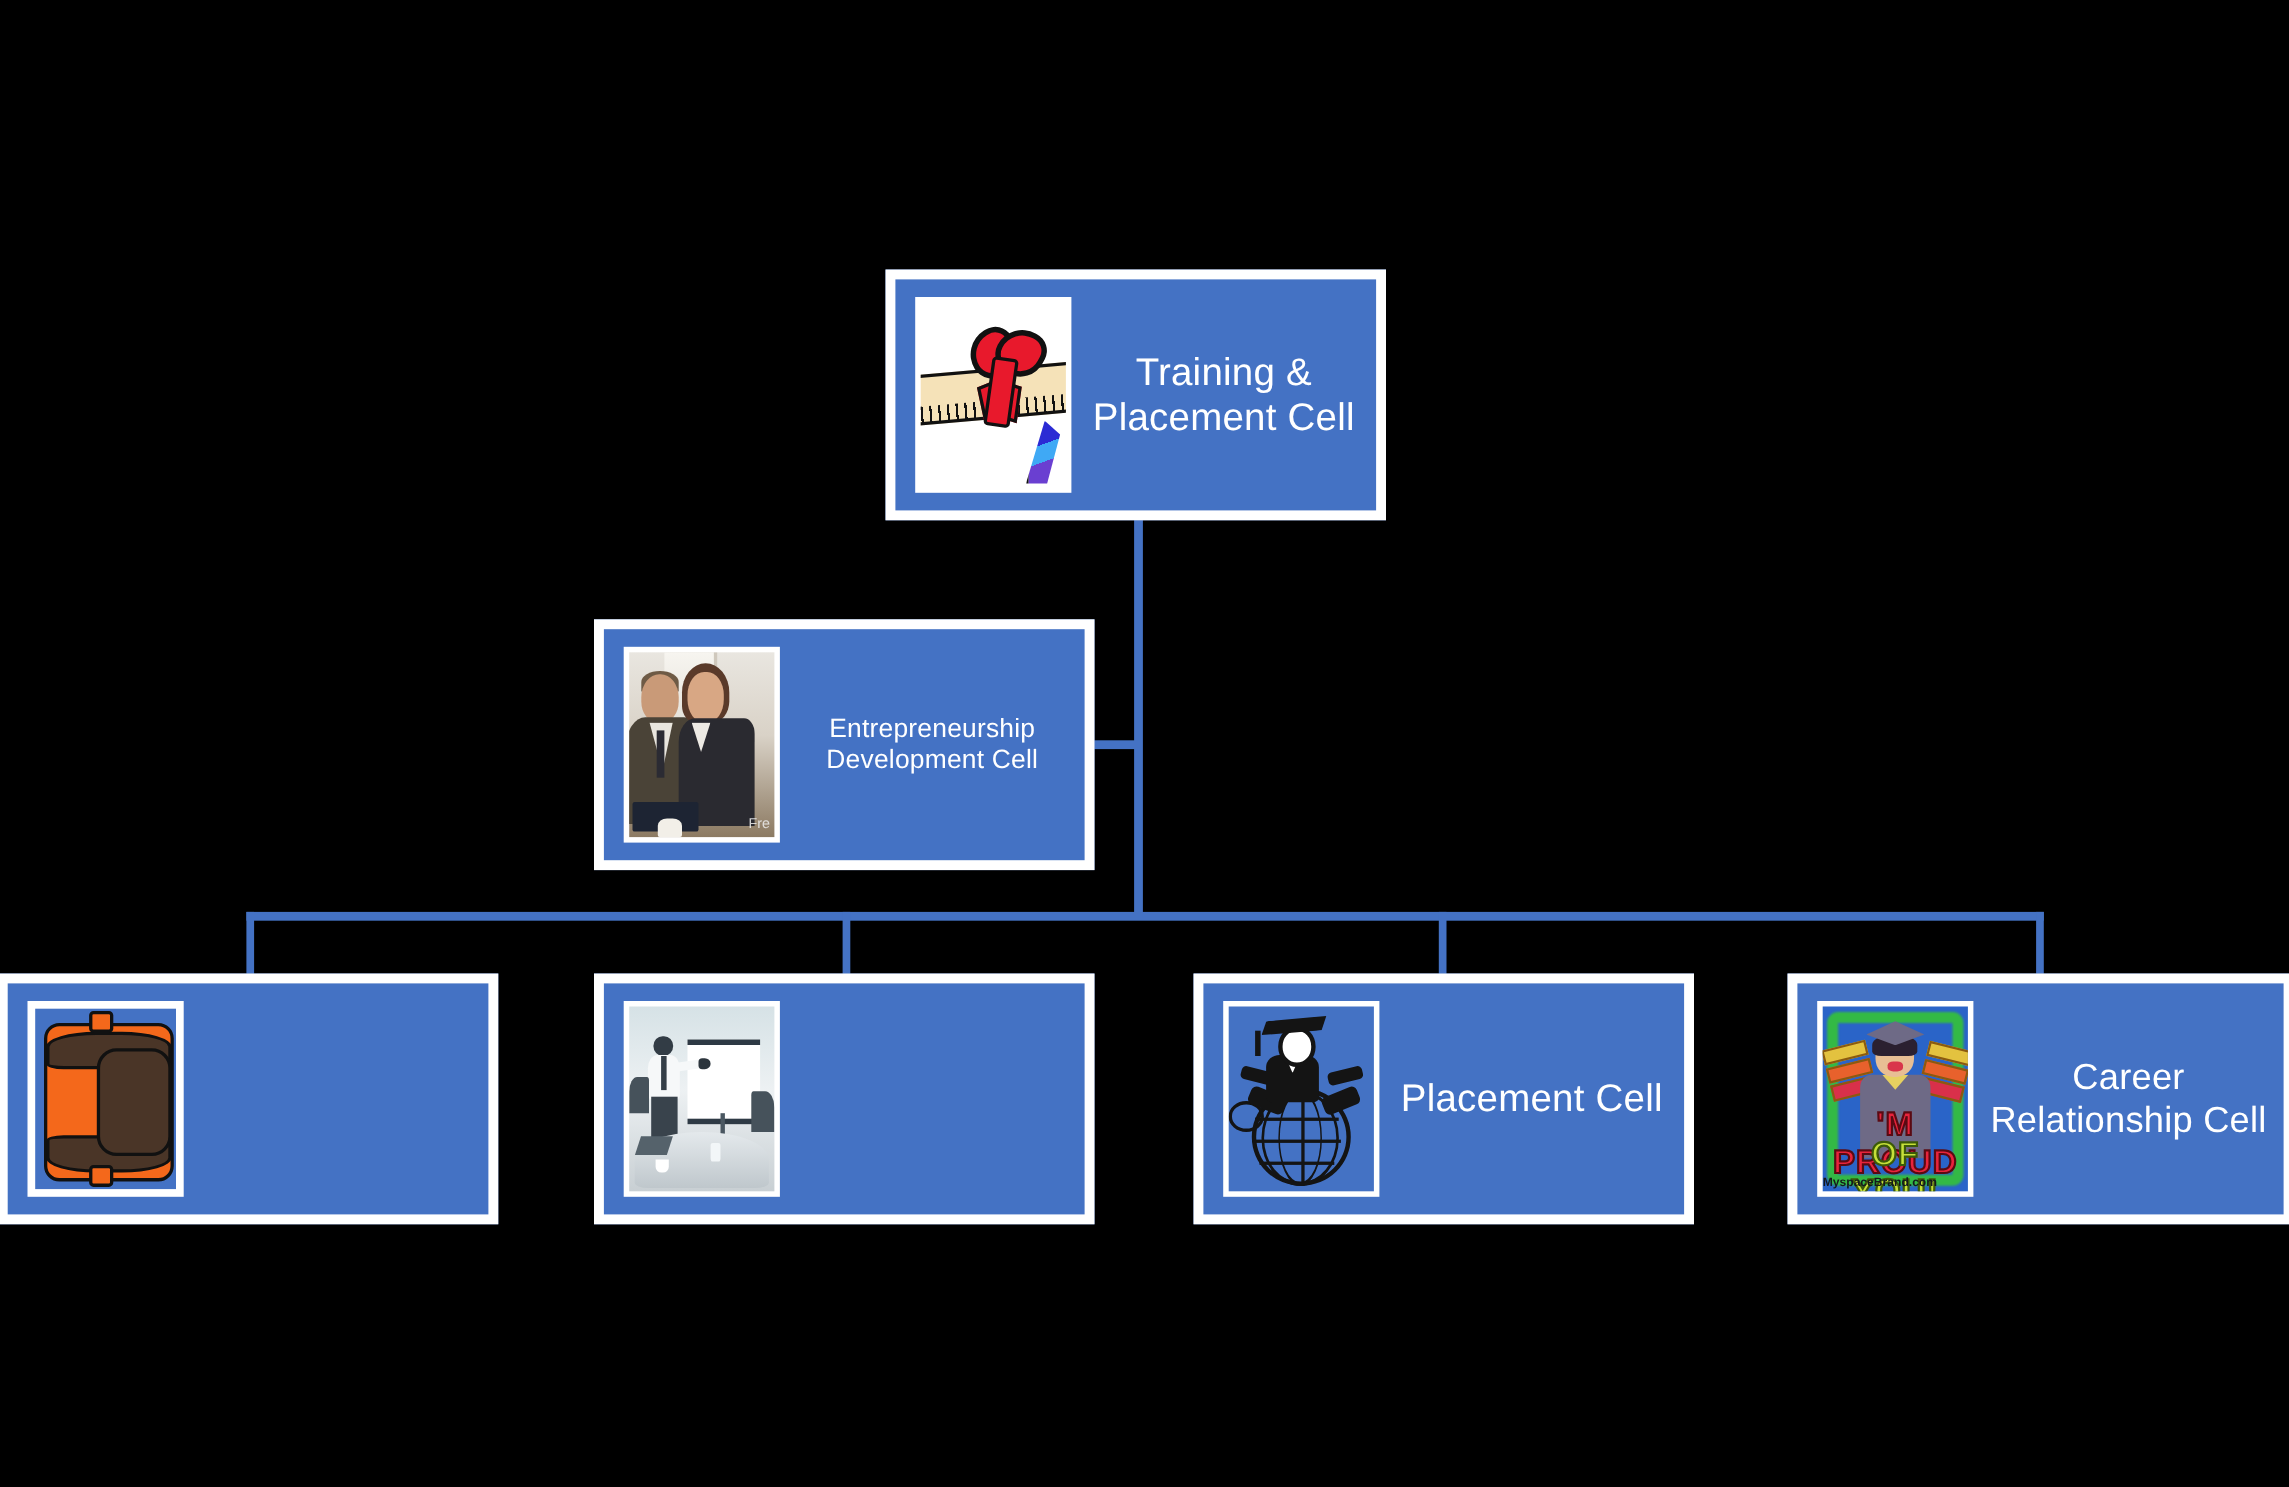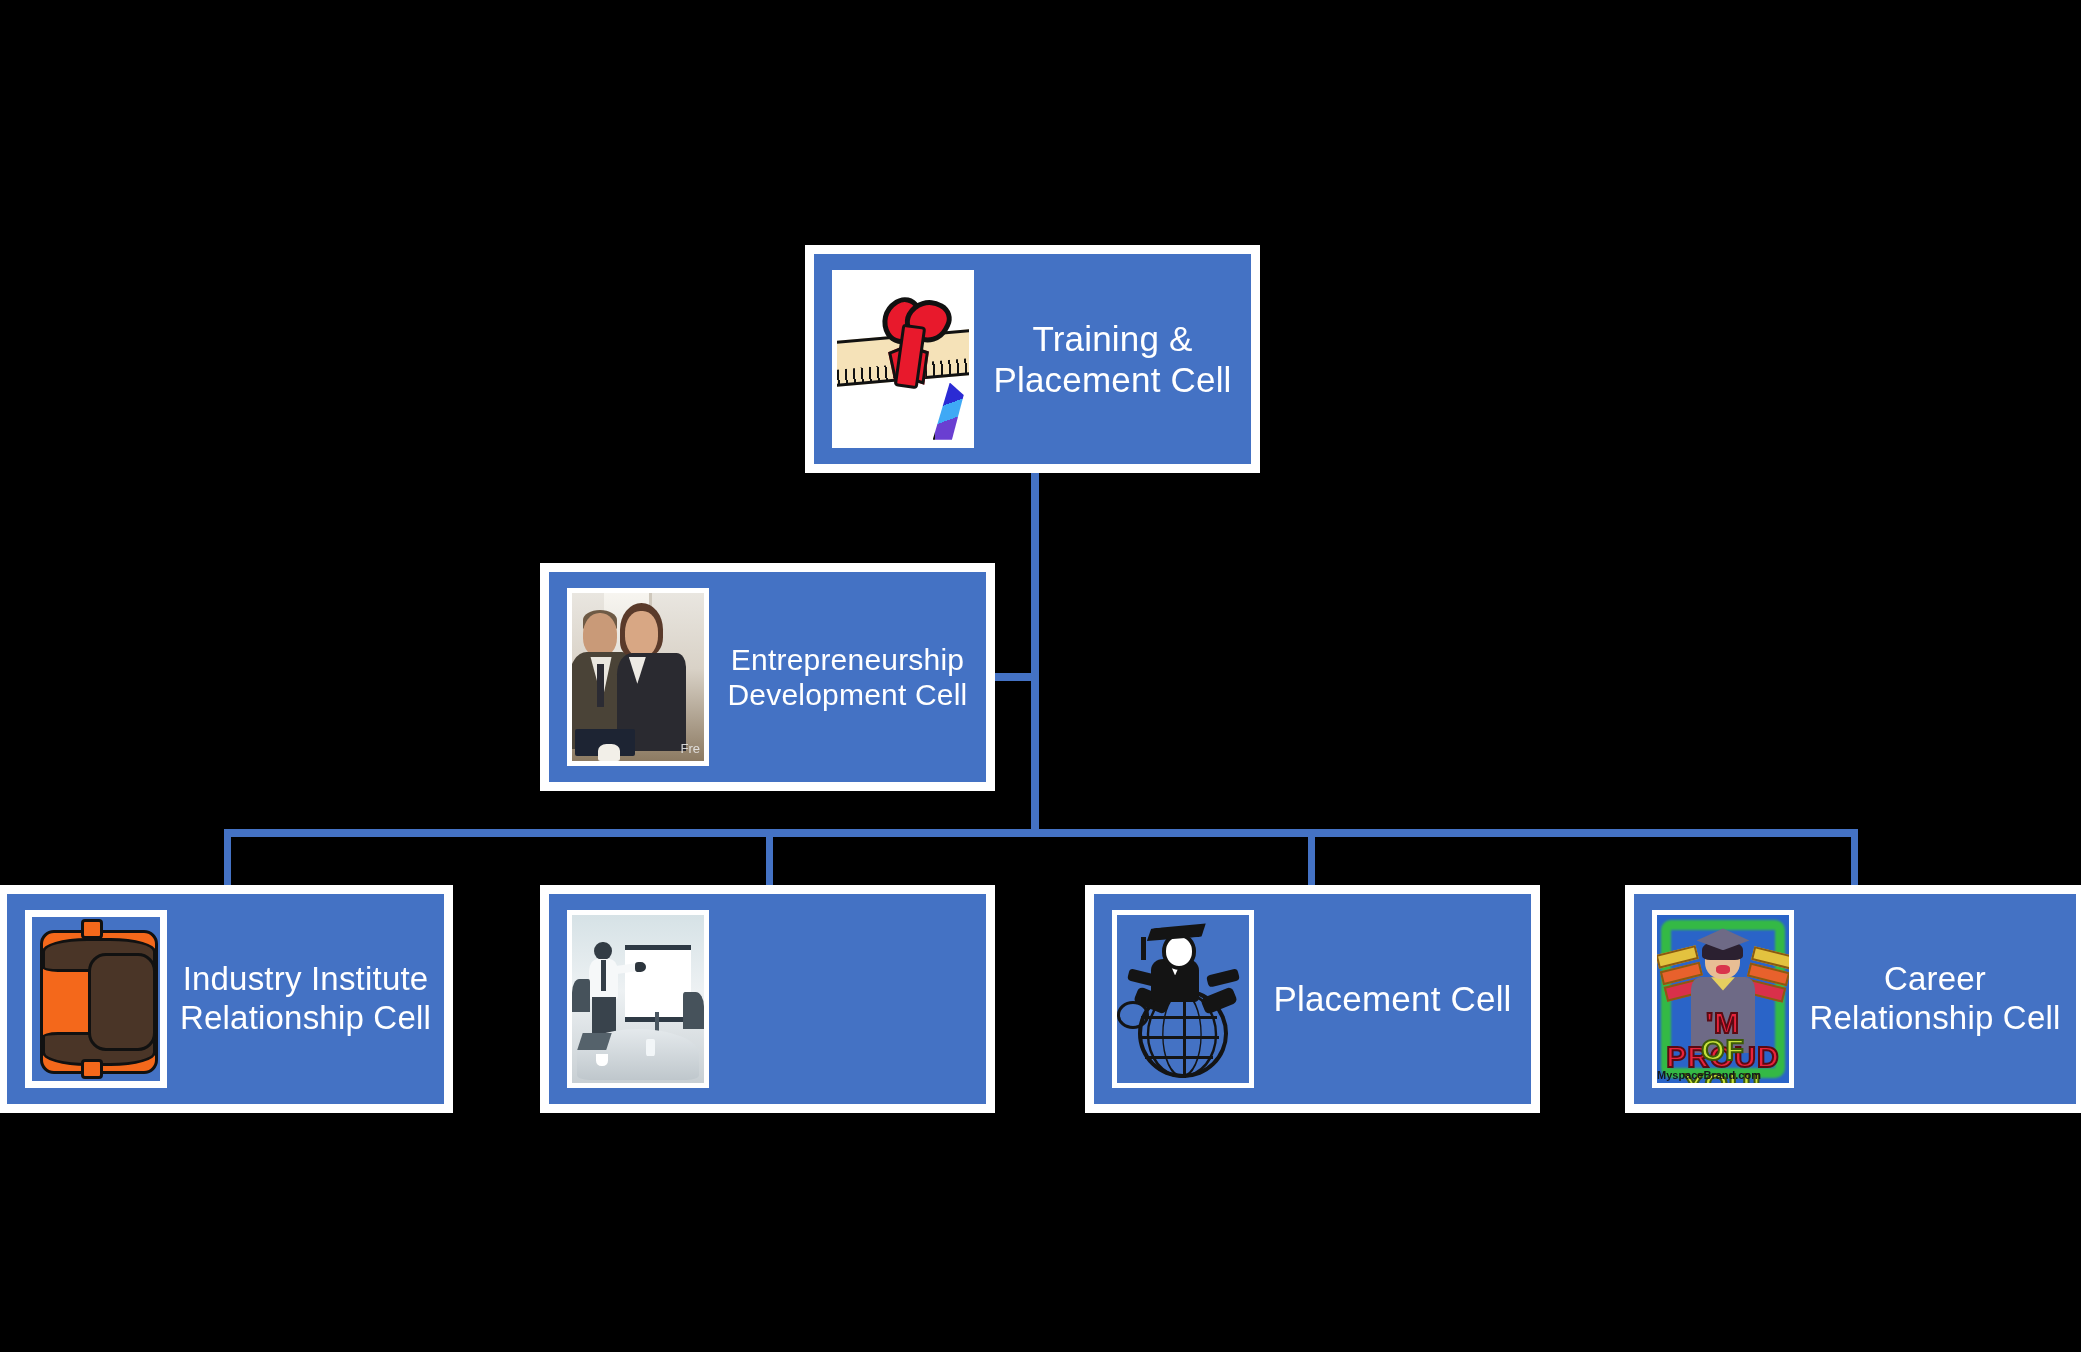--- a/index.html
+++ b/index.html
@@ -450,37 +450,35 @@
         <div class="man-tie"></div>
         <div class="woman-hair"></div>
         <div class="woman-head"></div>
         <div class="woman-body"></div>
         <div class="woman-collar"></div>
         <div class="laptop"></div>
         <div class="cup"></div>
         <div class="wm">Fre</div>
       </div>
     </div>
-    <div class="node-label" style="font-size:30px;text-align:center;">Entrepreneurship
+    <div class="node-label" style="font-size:24px;text-align:center;">Entrepreneurship
 Development Cell</div>
   </div>
 
   <div class="node" style="left:-2px; top:885px; width:455px; height:228px;">
     <div class="node-thumb bare" style="width:142px; height:178px; margin-left:18px; background:#FFFFFF; padding:7px;">
       <div class="art art-car">
         <div class="body"></div>
         <div class="windshield-t"></div>
         <div class="windshield-b"></div>
         <div class="cabin"></div>
         <div class="mir-tl"></div>
         <div class="mir-bl"></div>
       </div>
     </div>
-    <div class="node-label" style="font-size:33px;">Industry Institute
-Relationship Cell</div>
   </div>
 
   <div class="node" style="left:540px; top:885px; width:455px; height:228px;">
     <div class="node-thumb" style="width:142px; height:178px; margin-left:18px;">
       <div class="art art-present">
         <div class="board"></div>
         <div class="board-leg"></div>
         <div class="p-head"></div>
         <div class="p-torso"></div>
         <div class="p-tie"></div>

